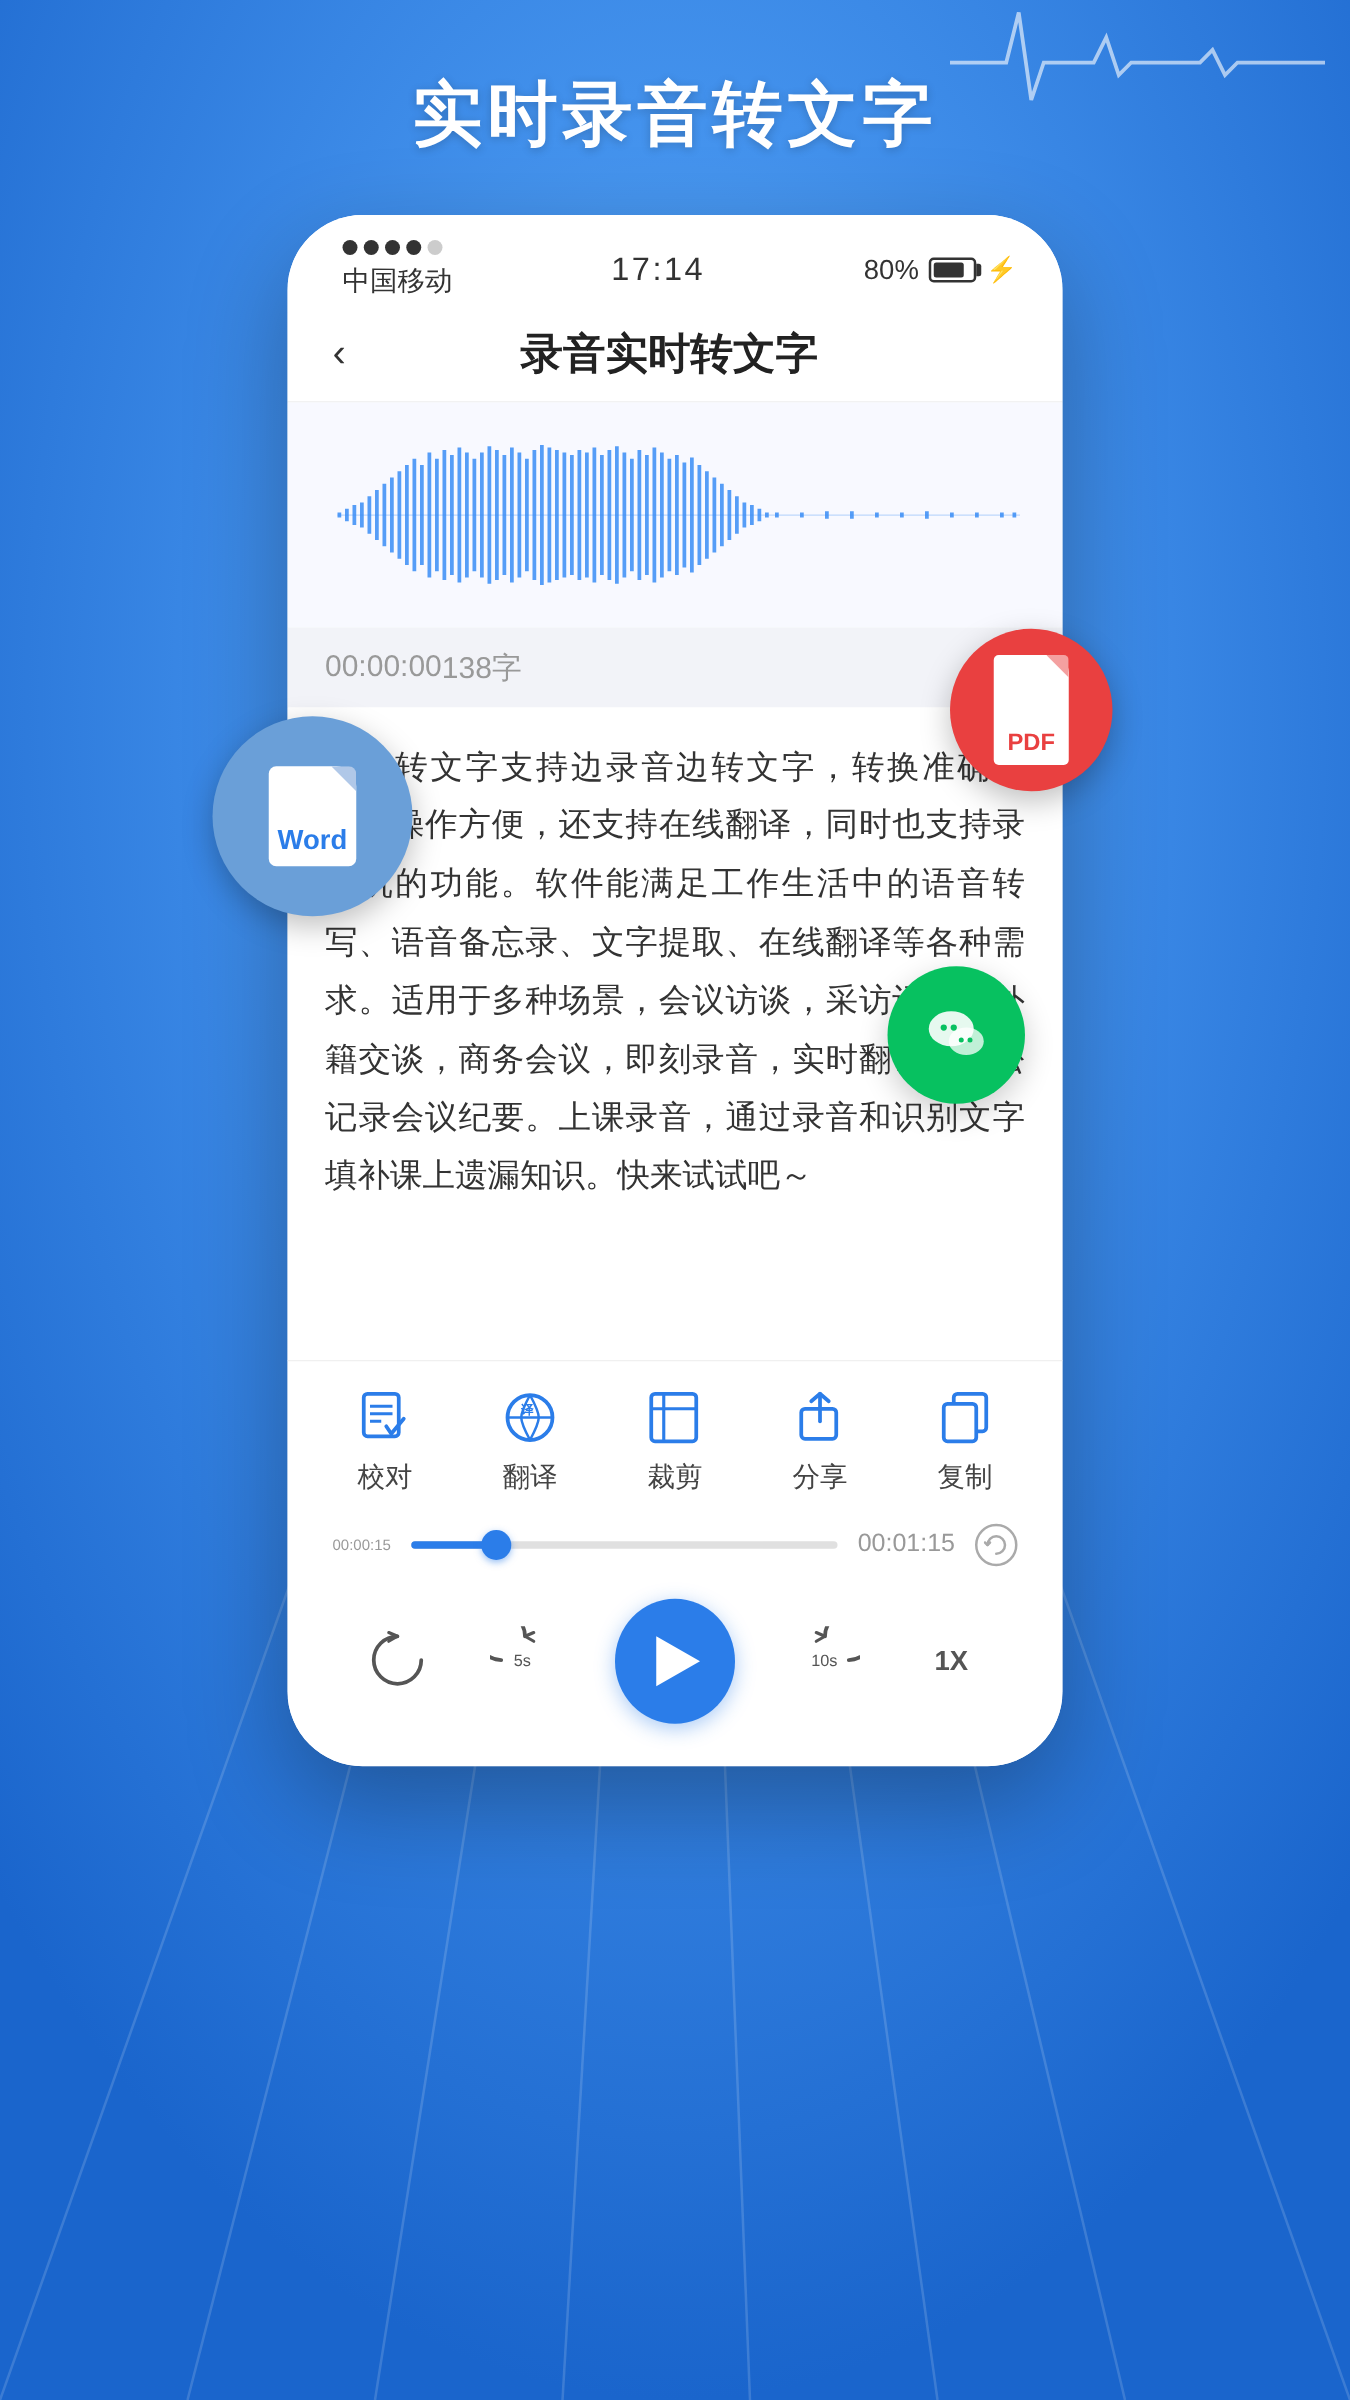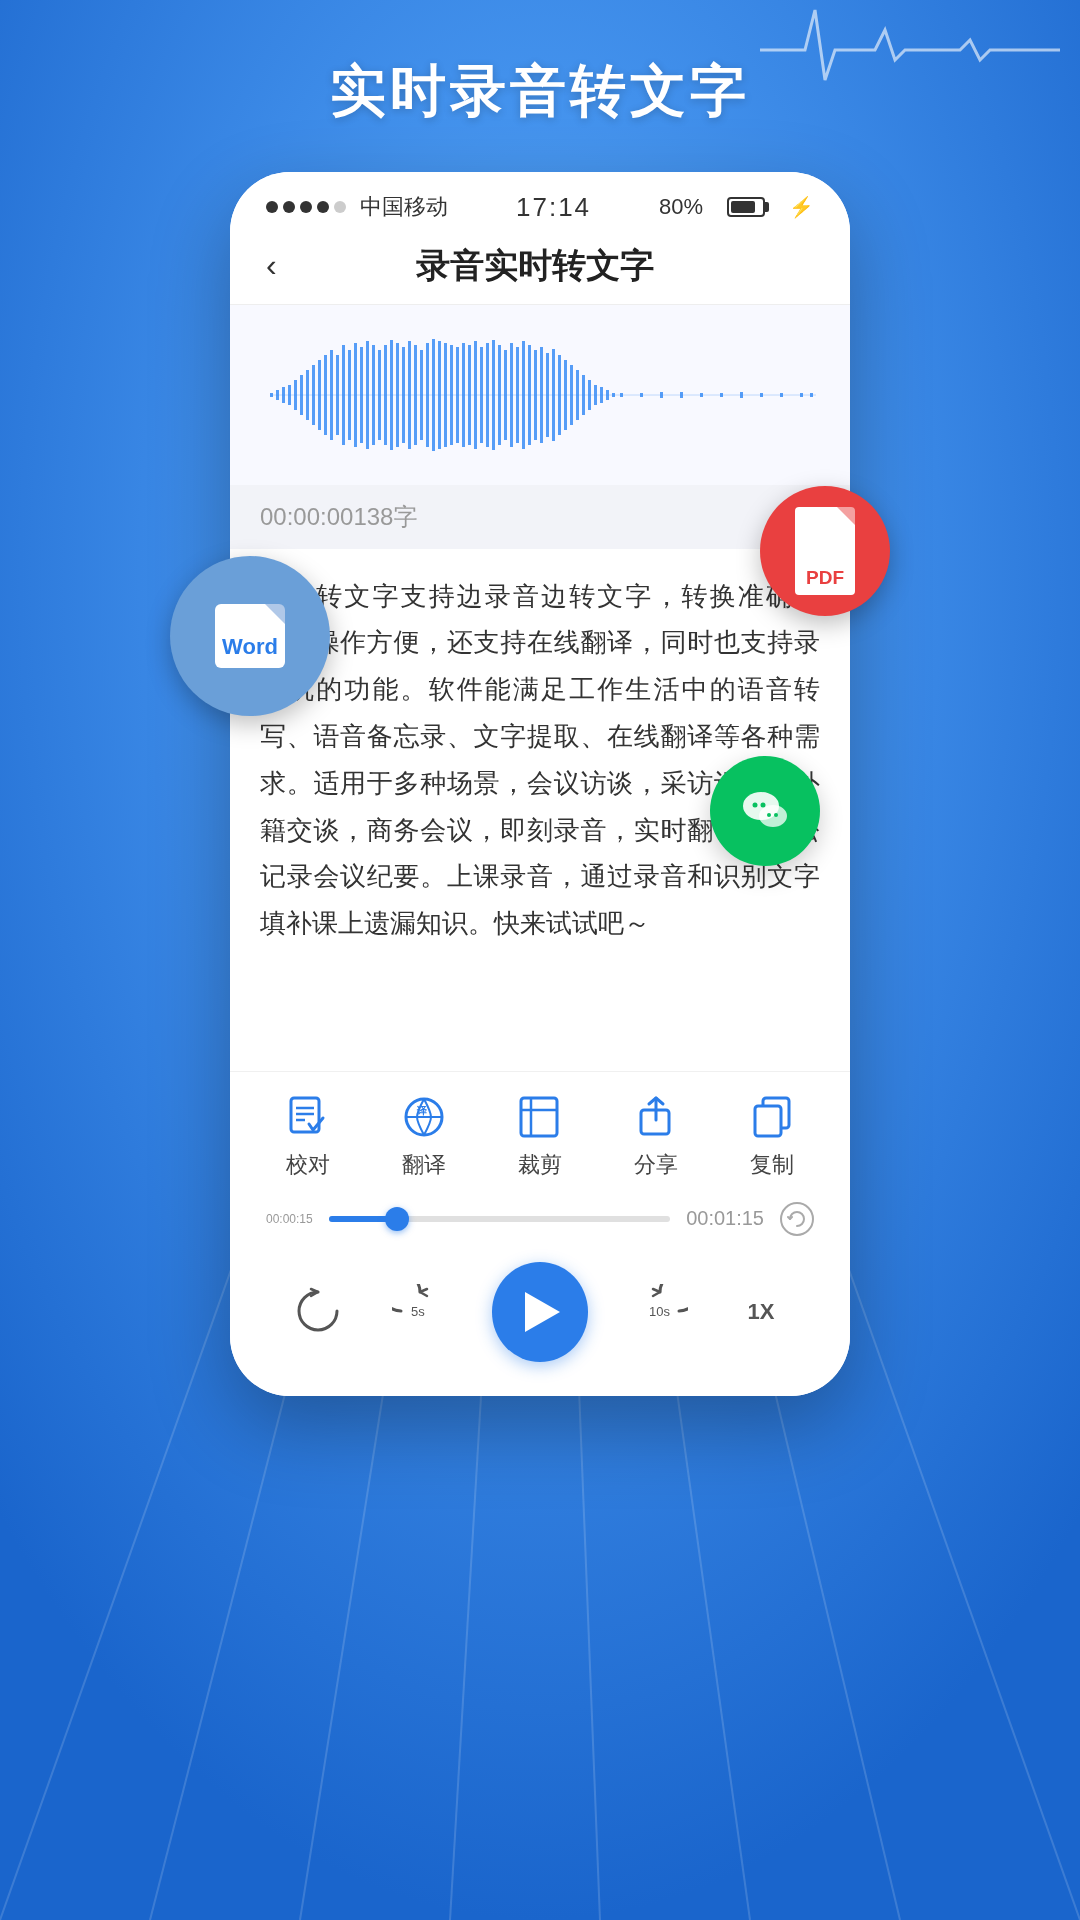--- a/index.html
+++ b/index.html
@@ -73,20 +73,21 @@
       justify-content: space-between;
       align-items: center;
       font-size: 22px;
       color: #333;
     }
 
     .status-left {
       display: flex;
       align-items: center;
       gap: 6px;
+      flex-direction: column;
     }
 
     .status-dots {
       display: flex; gap: 5px;
     }
 
     .status-dot {
       width: 12px; height: 12px;
       border-radius: 50%;
       background: #333;
@@ -101,21 +102,21 @@
 
     .status-center {
       font-size: 26px;
       font-weight: 500;
       letter-spacing: 2px;
     }
 
     .status-right {
       display: flex;
       align-items: center;
-      gap: 24px;
+      gap: 8px;
       font-size: 22px;
     }
 
     .battery-icon {
       width: 38px;
       height: 20px;
       border: 2px solid #333;
       border-radius: 4px;
       position: relative;
       display: inline-flex;
@@ -347,21 +348,21 @@
       background: #6a9fd8;
       display: flex;
       flex-direction: column;
       align-items: center;
       justify-content: center;
       box-shadow: 0 8px 24px rgba(0,0,0,0.25);
     }
 
     .word-doc-icon {
       width: 70px;
-      height: 64px;
+      height: 80px;
       background: white;
       border-radius: 6px 16px 6px 6px;
       position: relative;
       display: flex;
       align-items: flex-end;
       justify-content: center;
       padding-bottom: 8px;
     }
 
     .word-doc-icon::before {

